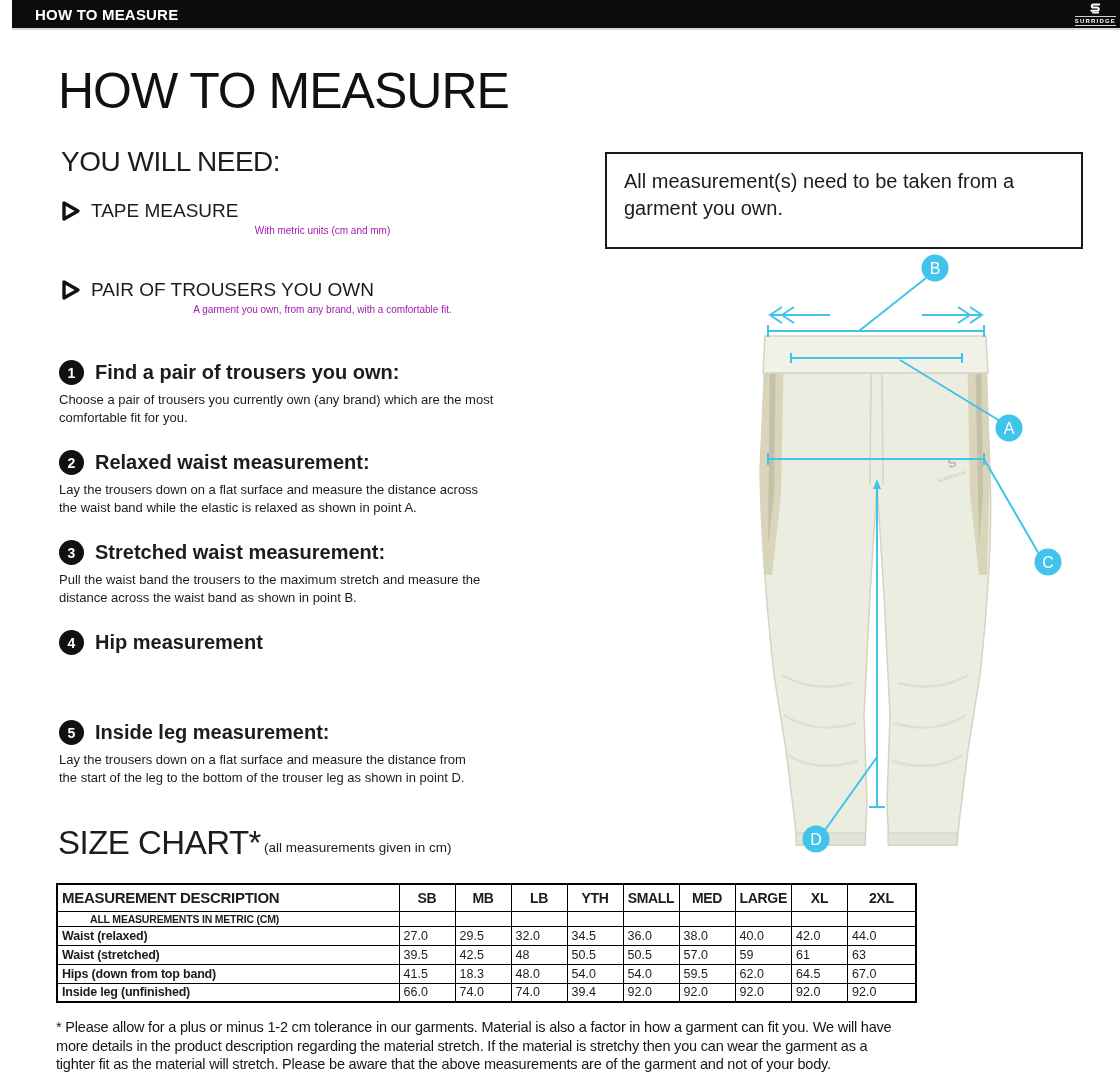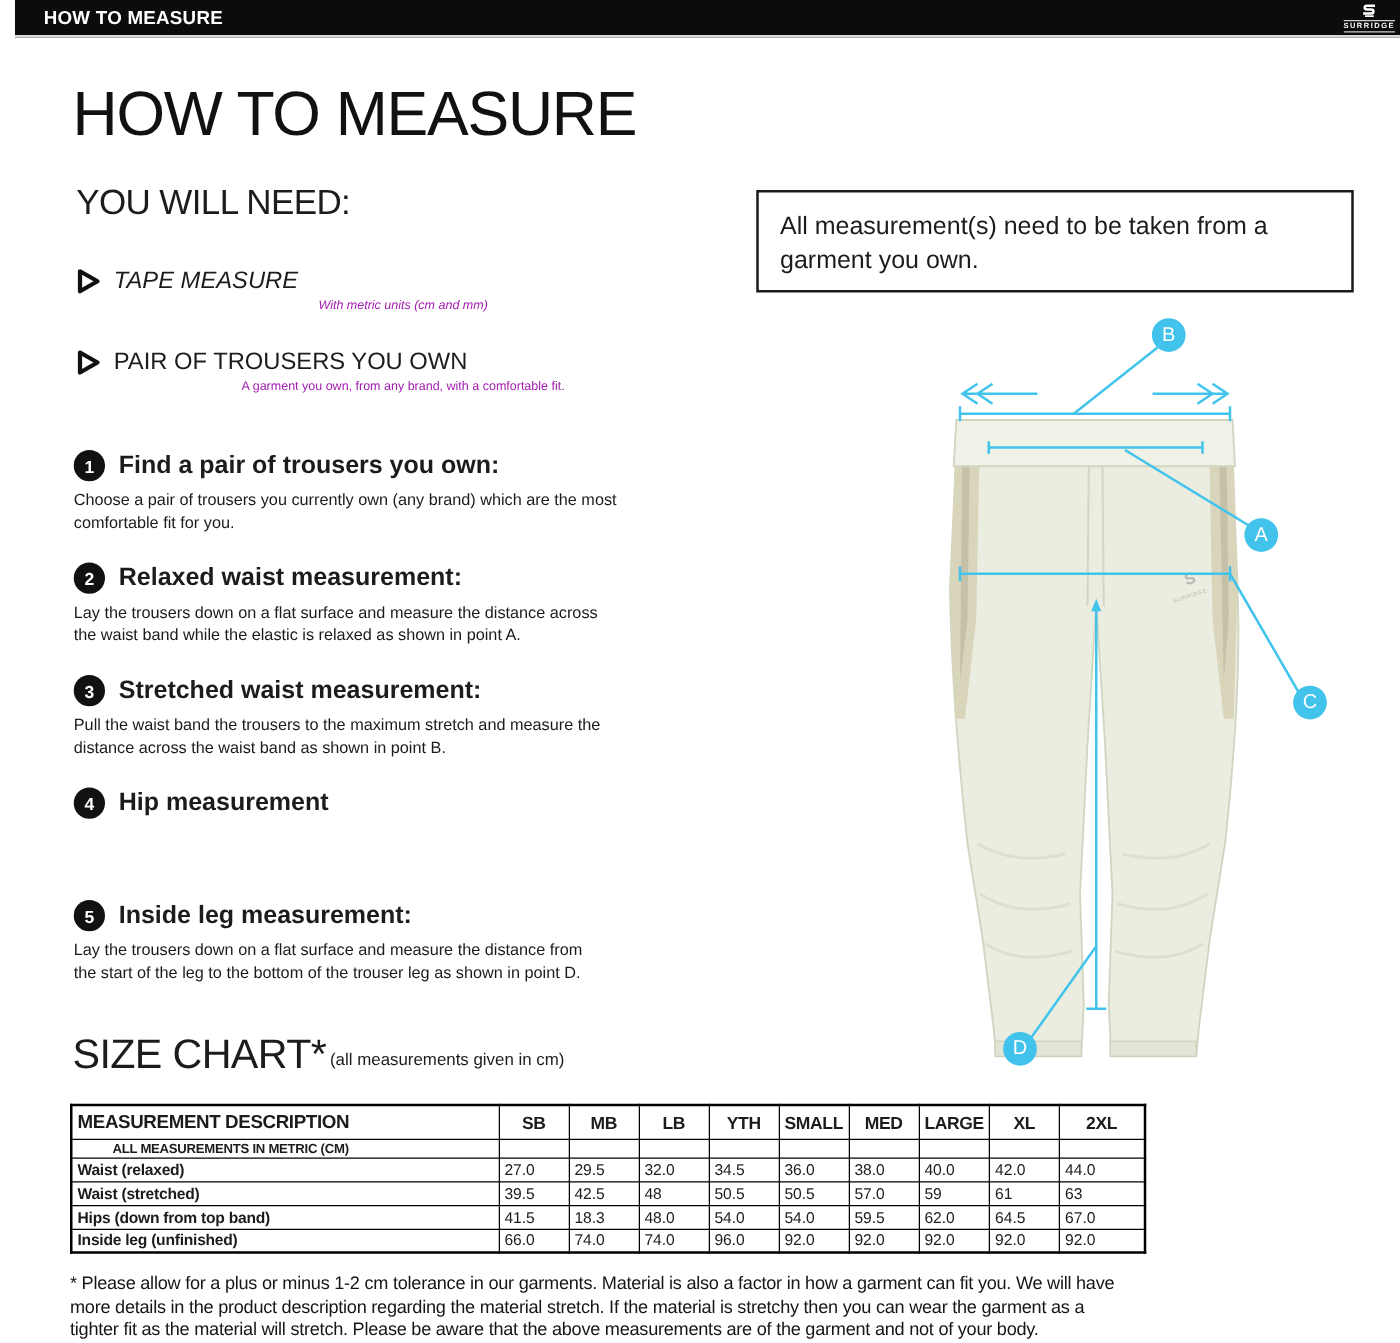--- a/index.html
+++ b/index.html
@@ -17,21 +17,21 @@
 
   
   .main-title { position:absolute; left:46px; top:62px; font-size:50px; font-weight:400; letter-spacing:-1px; color:#111; }
   .need-heading { position:absolute; left:49px; top:146px; font-size:28px; font-weight:400; letter-spacing:-0.5px; }
 
   .need-item { position:absolute; left:49px; width:520px; }
   .need-item .row { display:flex; align-items:center; gap:10px; }
   .need-title { font-size:19px; font-weight:400; letter-spacing:0; }
   .need-sub { font-size:10px; margin-top:3px; margin-left:3px; color:#a21caf;text-align:center; }
 
-  .notice { position:absolute; left:593px; top:152px; width:478px; height:82px;
+  .notice { position:absolute; left:593px; top:152px; width:478px; height:97px;
             border:2px solid #1a1a1a; padding:14px 17px; font-size:20px; line-height:1.35; white-space:pre-line; }
 
   .step { position:absolute; left:47px; width:700px; }
   .step-head { display:flex; align-items:center; gap:11px; }
   .step-num { width:25px; height:25px; border-radius:50%; background:#111; color:#fff; font-size:14px; font-weight:700;
               display:flex; align-items:center; justify-content:center; flex:0 0 25px; }
   .step-title { font-size:20px; font-weight:700; }
   .step-body { margin-top:6px; font-size:13px; line-height:1.37; white-space:pre-line; color:#1b1b1b; }
 
   .size-chart-heading { position:absolute; left:46px; top:824px; font-size:33px; font-weight:400; letter-spacing:-0.5px; }
@@ -70,21 +70,21 @@
         <path d="M13,9.8 H6" stroke="#fff" stroke-width="1.4" fill="none"></path>
       </svg>
       <div class="brand-word">SURRIDGE</div>
     </div>
   </div>
 
   <div class="main-title">HOW TO MEASURE</div>
 
   <div class="need-heading">YOU WILL NEED:</div>
 
-  <div class="need-item" style="top:214px;font-style:italic;">
+  <div class="need-item" style="top:200px;">
     <div class="row">
       <svg width="20" height="22" viewBox="0 0 20 22">
         <polygon points="3,3 17,11 3,19" fill="#fff" stroke="#111" stroke-width="3.4" stroke-linejoin="round"></polygon>
       </svg>
       <span class="need-title">TAPE MEASURE</span>
     </div>
     <div class="need-sub">With metric units (cm and mm)</div>
   </div>
 
   <div class="need-item" style="top:279px;">
@@ -290,21 +290,21 @@
           <td class="val">59.5</td>
           <td class="val">62.0</td>
           <td class="val">64.5</td>
           <td class="val">67.0</td>
         </tr>
         <tr>
           <td class="rowlabel">Inside leg (unfinished)</td>
           <td class="val">66.0</td>
           <td class="val">74.0</td>
           <td class="val">74.0</td>
-          <td class="val">96.0</td>
+          <td class="val">39.4</td>
           <td class="val">92.0</td>
           <td class="val">92.0</td>
           <td class="val">92.0</td>
           <td class="val">92.0</td>
           <td class="val">92.0</td>
         </tr>
       </tbody>
   </table>
 
   <div class="footnote">* Please allow for a plus or minus 1-2 cm tolerance in our garments. Material is also a factor in how a garment can fit you. We will have

